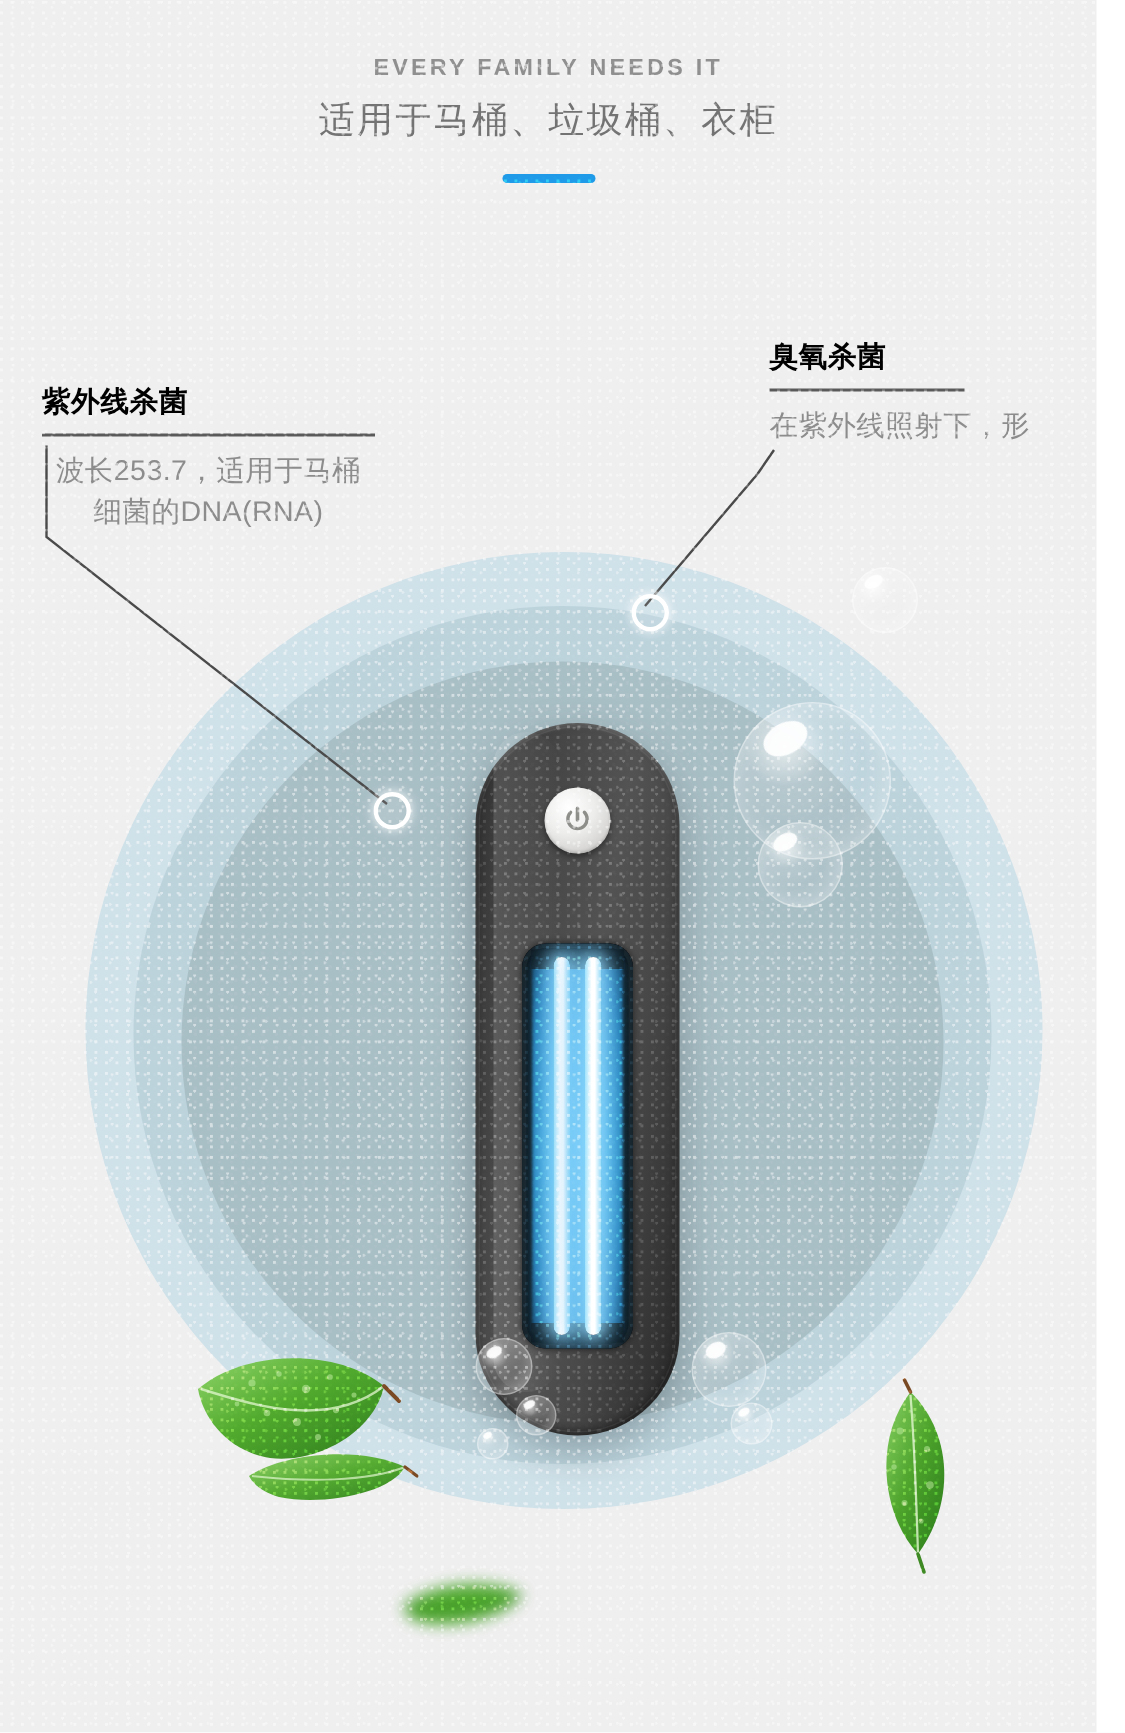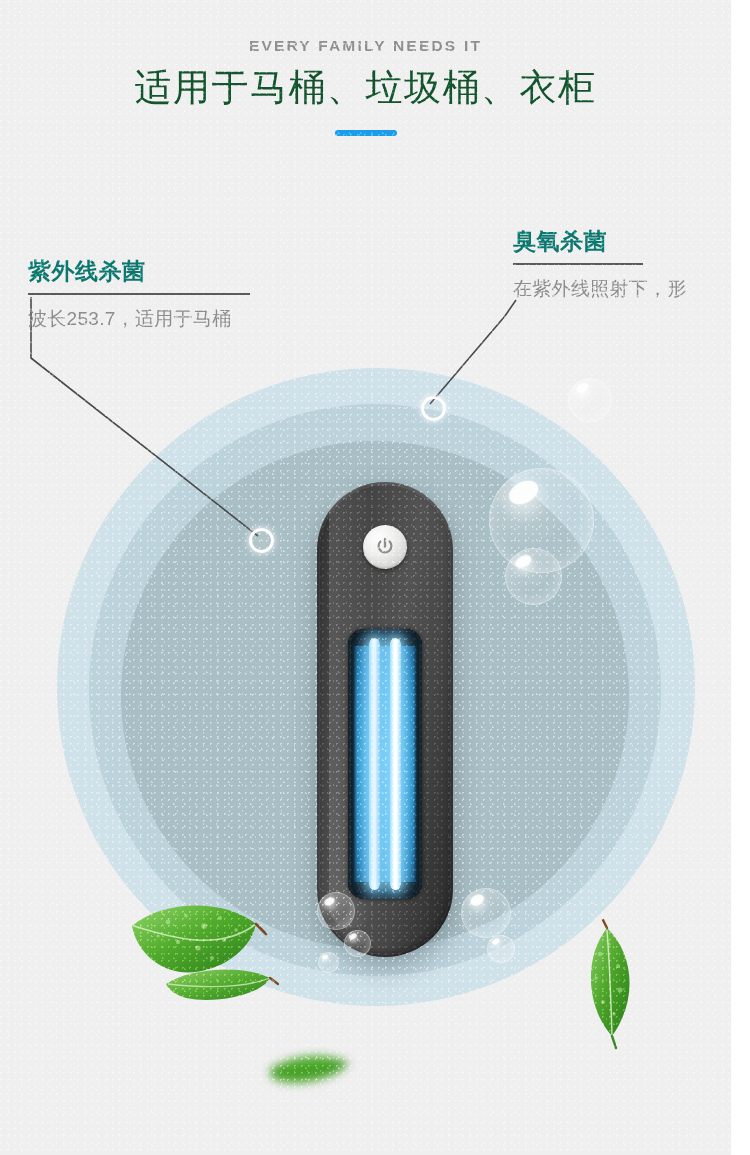--- a/index.html
+++ b/index.html
@@ -54,22 +54,22 @@
   .headline {
     margin-top: 17px;
     font-size: 40px;
     font-weight: bold;
     color: #3b3b3b;
     letter-spacing: 2px;
     line-height: 1.05;
   }
   .subhead {
     margin-top: 14px;
-    font-size: 37px;
-    color: #14532d;
+    font-size: 24px;
+    color: #737373;
     letter-spacing: 1.5px;
     line-height: 1.1;
   }
   .rule {
     width: 62px;
     height: 6px;
     border-radius: 3px;
     background: #1f9ae8;
     margin: 22px auto 0 auto;
   }
@@ -214,38 +214,39 @@
     filter: blur(.5px);
   }
 
   
   .leaf { position: absolute; z-index: 16; }
   .leaf-blur { filter: blur(5px); z-index: 15; }
 
   
   .anno { position: absolute; z-index: 30; }
   .anno-title {
-    font-size: 23px;
+    font-size: 19px;
     font-weight: bold;
-    color: #0f766e;
+    color: #000000;
     letter-spacing: .5px;
     line-height: 1.15;
     white-space: nowrap;
   }
   .anno-underline {
     height: 2px;
     background: #5a5a5a;
     margin: 9px 0 11px 0;
   }
   .anno-body {
     font-size: 19px;
     color: #8c8c8c;
     line-height: 1.42;
     letter-spacing: .3px;
     white-space: nowrap;
+    text-align: center;
   }
   .anno-left { left: 28px; top: 258px; }
   .anno-left .anno-underline { width: 222px; }
   .anno-right { left: 513px; top: 228px; }
   .anno-right .anno-underline { width: 130px; }
 
   .connector { position: absolute; z-index: 29; pointer-events: none; }
 
   .dot {
     position: absolute;
@@ -366,20 +367,21 @@
 
   <svg class="leaf leaf-blur" style="left:266px; top:1047px; width:86px; height:42px;" viewBox="0 0 86 42">
     <path d="M3 24 C 20 8, 62 4, 82 16 C 70 34, 28 40, 10 33 C 6 31, 4 27, 3 24 Z" fill="#4ea82e"></path>
     <path d="M6 24 C 32 28, 62 26, 82 16" stroke="#2d7a1c" stroke-width="2" fill="none"></path>
   </svg>
 
   <div class="anno anno-left">
     <div class="anno-title">紫外线杀菌</div>
     <div class="anno-underline"></div>
     <div class="anno-body">波长253.7，适用于马桶</div>
+    <div class="anno-body">细菌的DNA(RNA)</div>
   </div>
 
   <div class="anno anno-right">
     <div class="anno-title">臭氧杀菌</div>
     <div class="anno-underline"></div>
     <div class="anno-body">在紫外线照射下，形</div>
   </div>
 
   <svg class="connector" style="left:0; top:0; width:750px; height:1155px;" viewBox="0 0 750 1155">
     <path d="M31 297 L 31 358 L 258 536" stroke="#4a4a4a" stroke-width="1.6" fill="none"></path>

